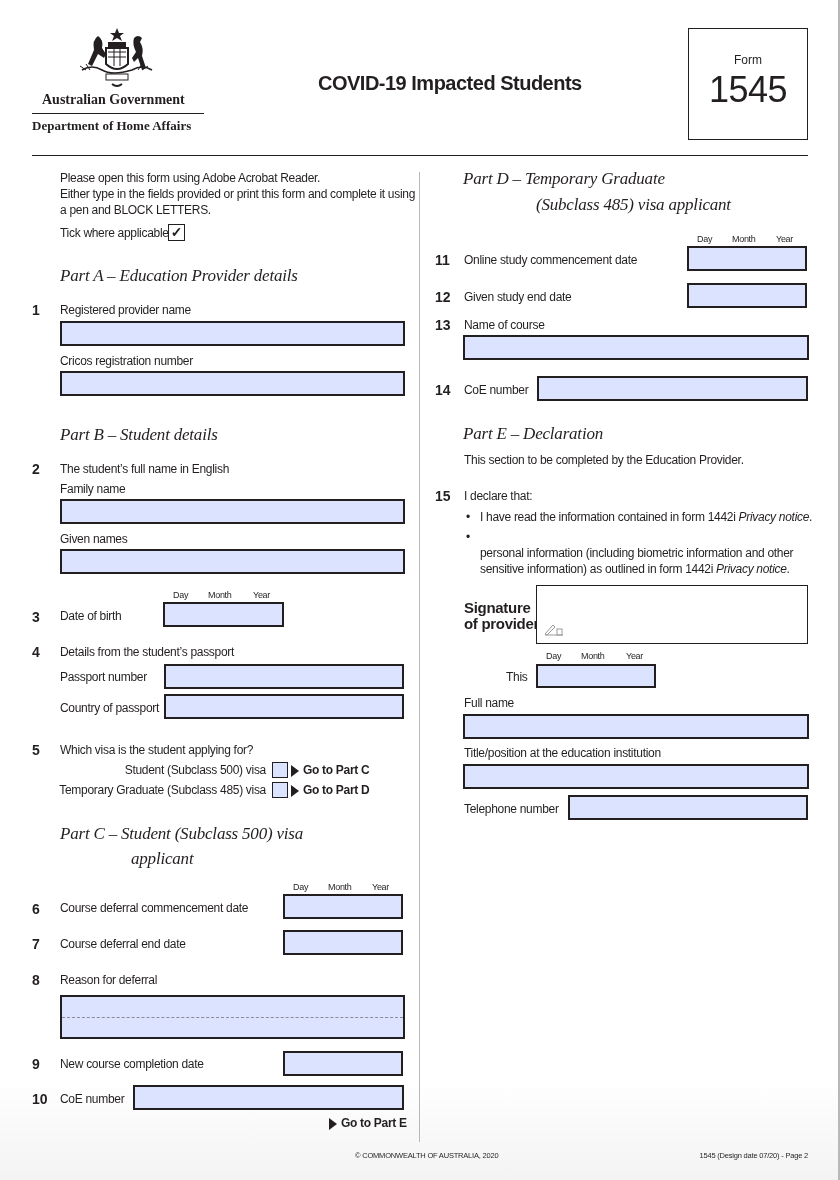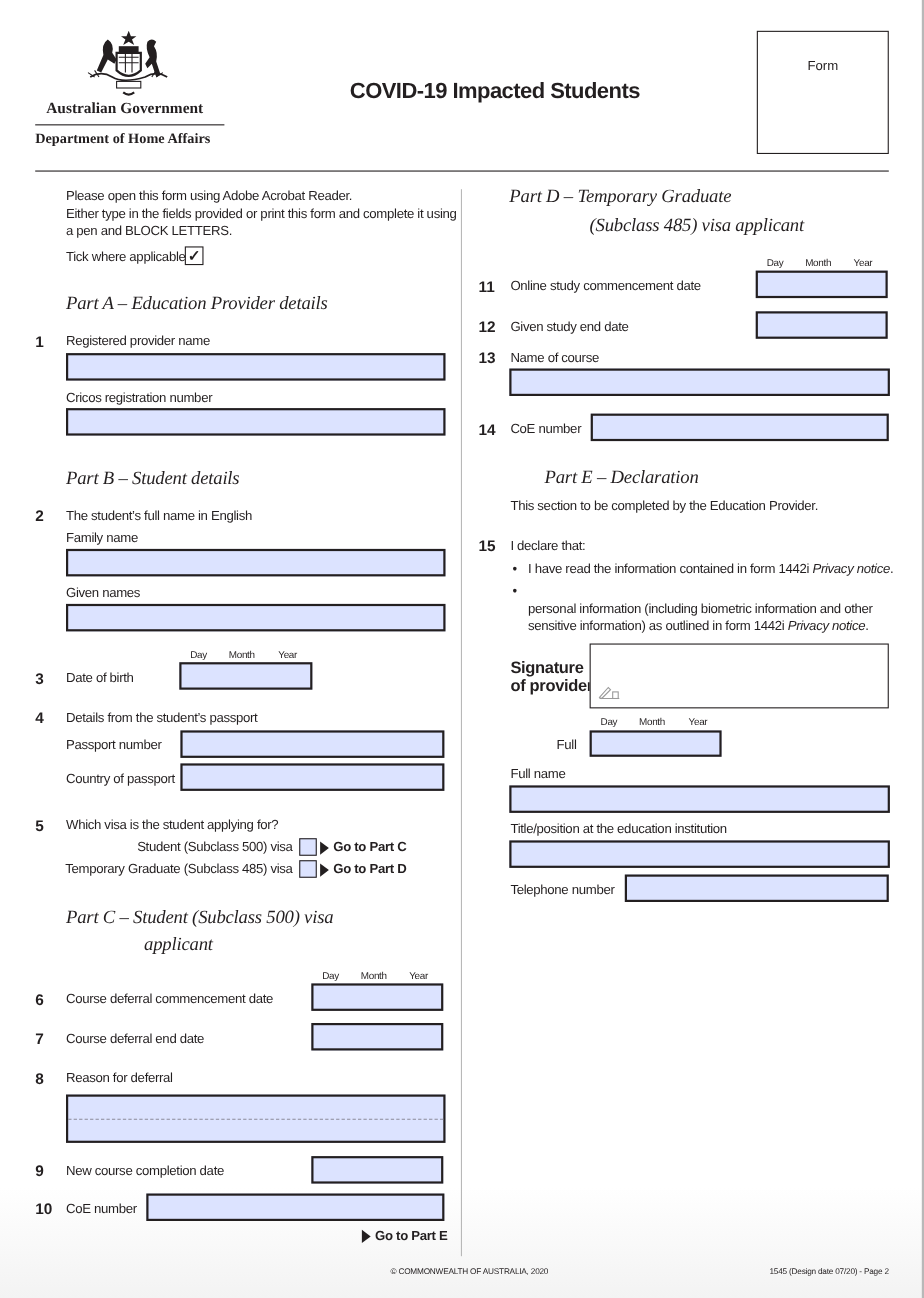--- a/index.html
+++ b/index.html
@@ -47,20 +47,21 @@
   </svg>
 </div>
 <div class="abs" style="left:42px; top:92px; font-family:'Liberation Serif',serif; font-weight:bold; font-size:14px; white-space:nowrap;">Australian Government</div>
 <div class="abs" style="left:32px; top:113px; width:172px; height:1px; background:#231f20;"></div>
 <div class="abs" style="left:32px; top:118px; font-family:'Liberation Serif',serif; font-weight:bold; font-size:13px; white-space:nowrap;">Department of Home Affairs</div>
 
 <div class="abs" style="left:318px; top:72px; font-weight:bold; font-size:20px; letter-spacing:-0.5px; white-space:nowrap;">COVID-19 Impacted Students</div>
 
 <div class="abs" style="left:688px; top:28px; width:120px; height:112px; border:1.5px solid #231f20; box-sizing:border-box;">
   <div style="position:absolute; top:24px; width:100%; text-align:center; font-size:12px;">Form</div>
+  <div style="position:absolute; top:40px; width:100%; text-align:center; font-size:36px; letter-spacing:-0.5px;">1545</div>
 </div>
 
 <div class="abs" style="left:32px; top:155px; width:776px; height:1px; background:#231f20;"></div>
 <div class="abs" style="left:419px; top:172px; width:1px; height:970px; background:#b8b8b8;"></div>
 
 <div class="abs label" style="left:60px; top:171px;">Please open this form using Adobe Acrobat Reader.</div>
 <div class="abs label" style="left:60px; top:187px;">Either type in the fields provided or print this form and complete it using</div>
 <div class="abs label" style="left:60px; top:203px;">a pen and BLOCK LETTERS.</div>
 <div class="abs label" style="left:60px; top:226px;">Tick where applicable</div>
 <div class="abs" style="left:168px; top:224px; width:17px; height:17px; border:1.5px solid #231f20; box-sizing:border-box; text-align:center; line-height:14px; font-size:14px; font-weight:bold;">
@@ -156,21 +157,21 @@
 <div class="field" style="left:687px; top:283px; width:120px; height:25px;"></div>
 
 <div class="abs qnum" style="left:435px; top:317px;">13</div>
 <div class="abs label" style="left:464px; top:318px;">Name of course</div>
 <div class="field" style="left:463px; top:335px; width:346px; height:25px;"></div>
 
 <div class="abs qnum" style="left:435px; top:382px;">14</div>
 <div class="abs label" style="left:464px; top:383px;">CoE number</div>
 <div class="field" style="left:537px; top:376px; width:271px; height:25px;"></div>
 
-<div class="part-title" style="left:463px; top:424px;margin-left:32px;">Part E – Declaration</div>
+<div class="part-title" style="left:463px; top:424px;">Part E – Declaration</div>
 <div class="abs label" style="left:464px; top:453px;">This section to be completed by the Education Provider.</div>
 
 <div class="abs qnum" style="left:435px; top:488px;">15</div>
 <div class="abs label" style="left:464px; top:489px;">I declare that:</div>
 
 <div class="bullet-row" style="left:466px; top:509px;">
   <span>•</span>
   <span style="position:absolute; left:14px; white-space:nowrap;"><span>I have read the information contained in form 1442i </span><span class="ital">Privacy notice</span><span>.</span></span>
 </div>
 <div class="bullet-row" style="left:466px; top:529px;">
@@ -190,21 +191,21 @@
   <svg style="position:absolute; left:6px; top:36px;" width="22" height="14" viewBox="0 0 22 14">
     <path d="M2 12 L10 3 L12 5 L4 13 Z" fill="none" stroke="#9a9a9a" stroke-width="1"></path>
     <path d="M2 13 H20" stroke="#9a9a9a" stroke-width="1"></path>
     <rect x="14" y="7" width="5" height="6" fill="none" stroke="#9a9a9a" stroke-width="1"></rect>
   </svg>
 </div>
 
 <div class="dmy" style="left:546px; top:651px;">Day</div>
 <div class="dmy" style="left:581px; top:651px;">Month</div>
 <div class="dmy" style="left:626px; top:651px;">Year</div>
-<div class="abs label" style="left:506px; top:670px;">Full</div>
+<div class="abs label" style="left:506px; top:670px;">This</div>
 <div class="field" style="left:536px; top:664px; width:120px; height:24px;"></div>
 
 <div class="abs label" style="left:464px; top:696px;">Full name</div>
 <div class="field" style="left:463px; top:714px; width:346px; height:25px;"></div>
 
 <div class="abs label" style="left:464px; top:746px;">Title/position at the education institution</div>
 <div class="field" style="left:463px; top:764px; width:346px; height:25px;"></div>
 
 <div class="abs label" style="left:464px; top:802px;">Telephone number</div>
 <div class="field" style="left:568px; top:795px; width:240px; height:25px;"></div>

